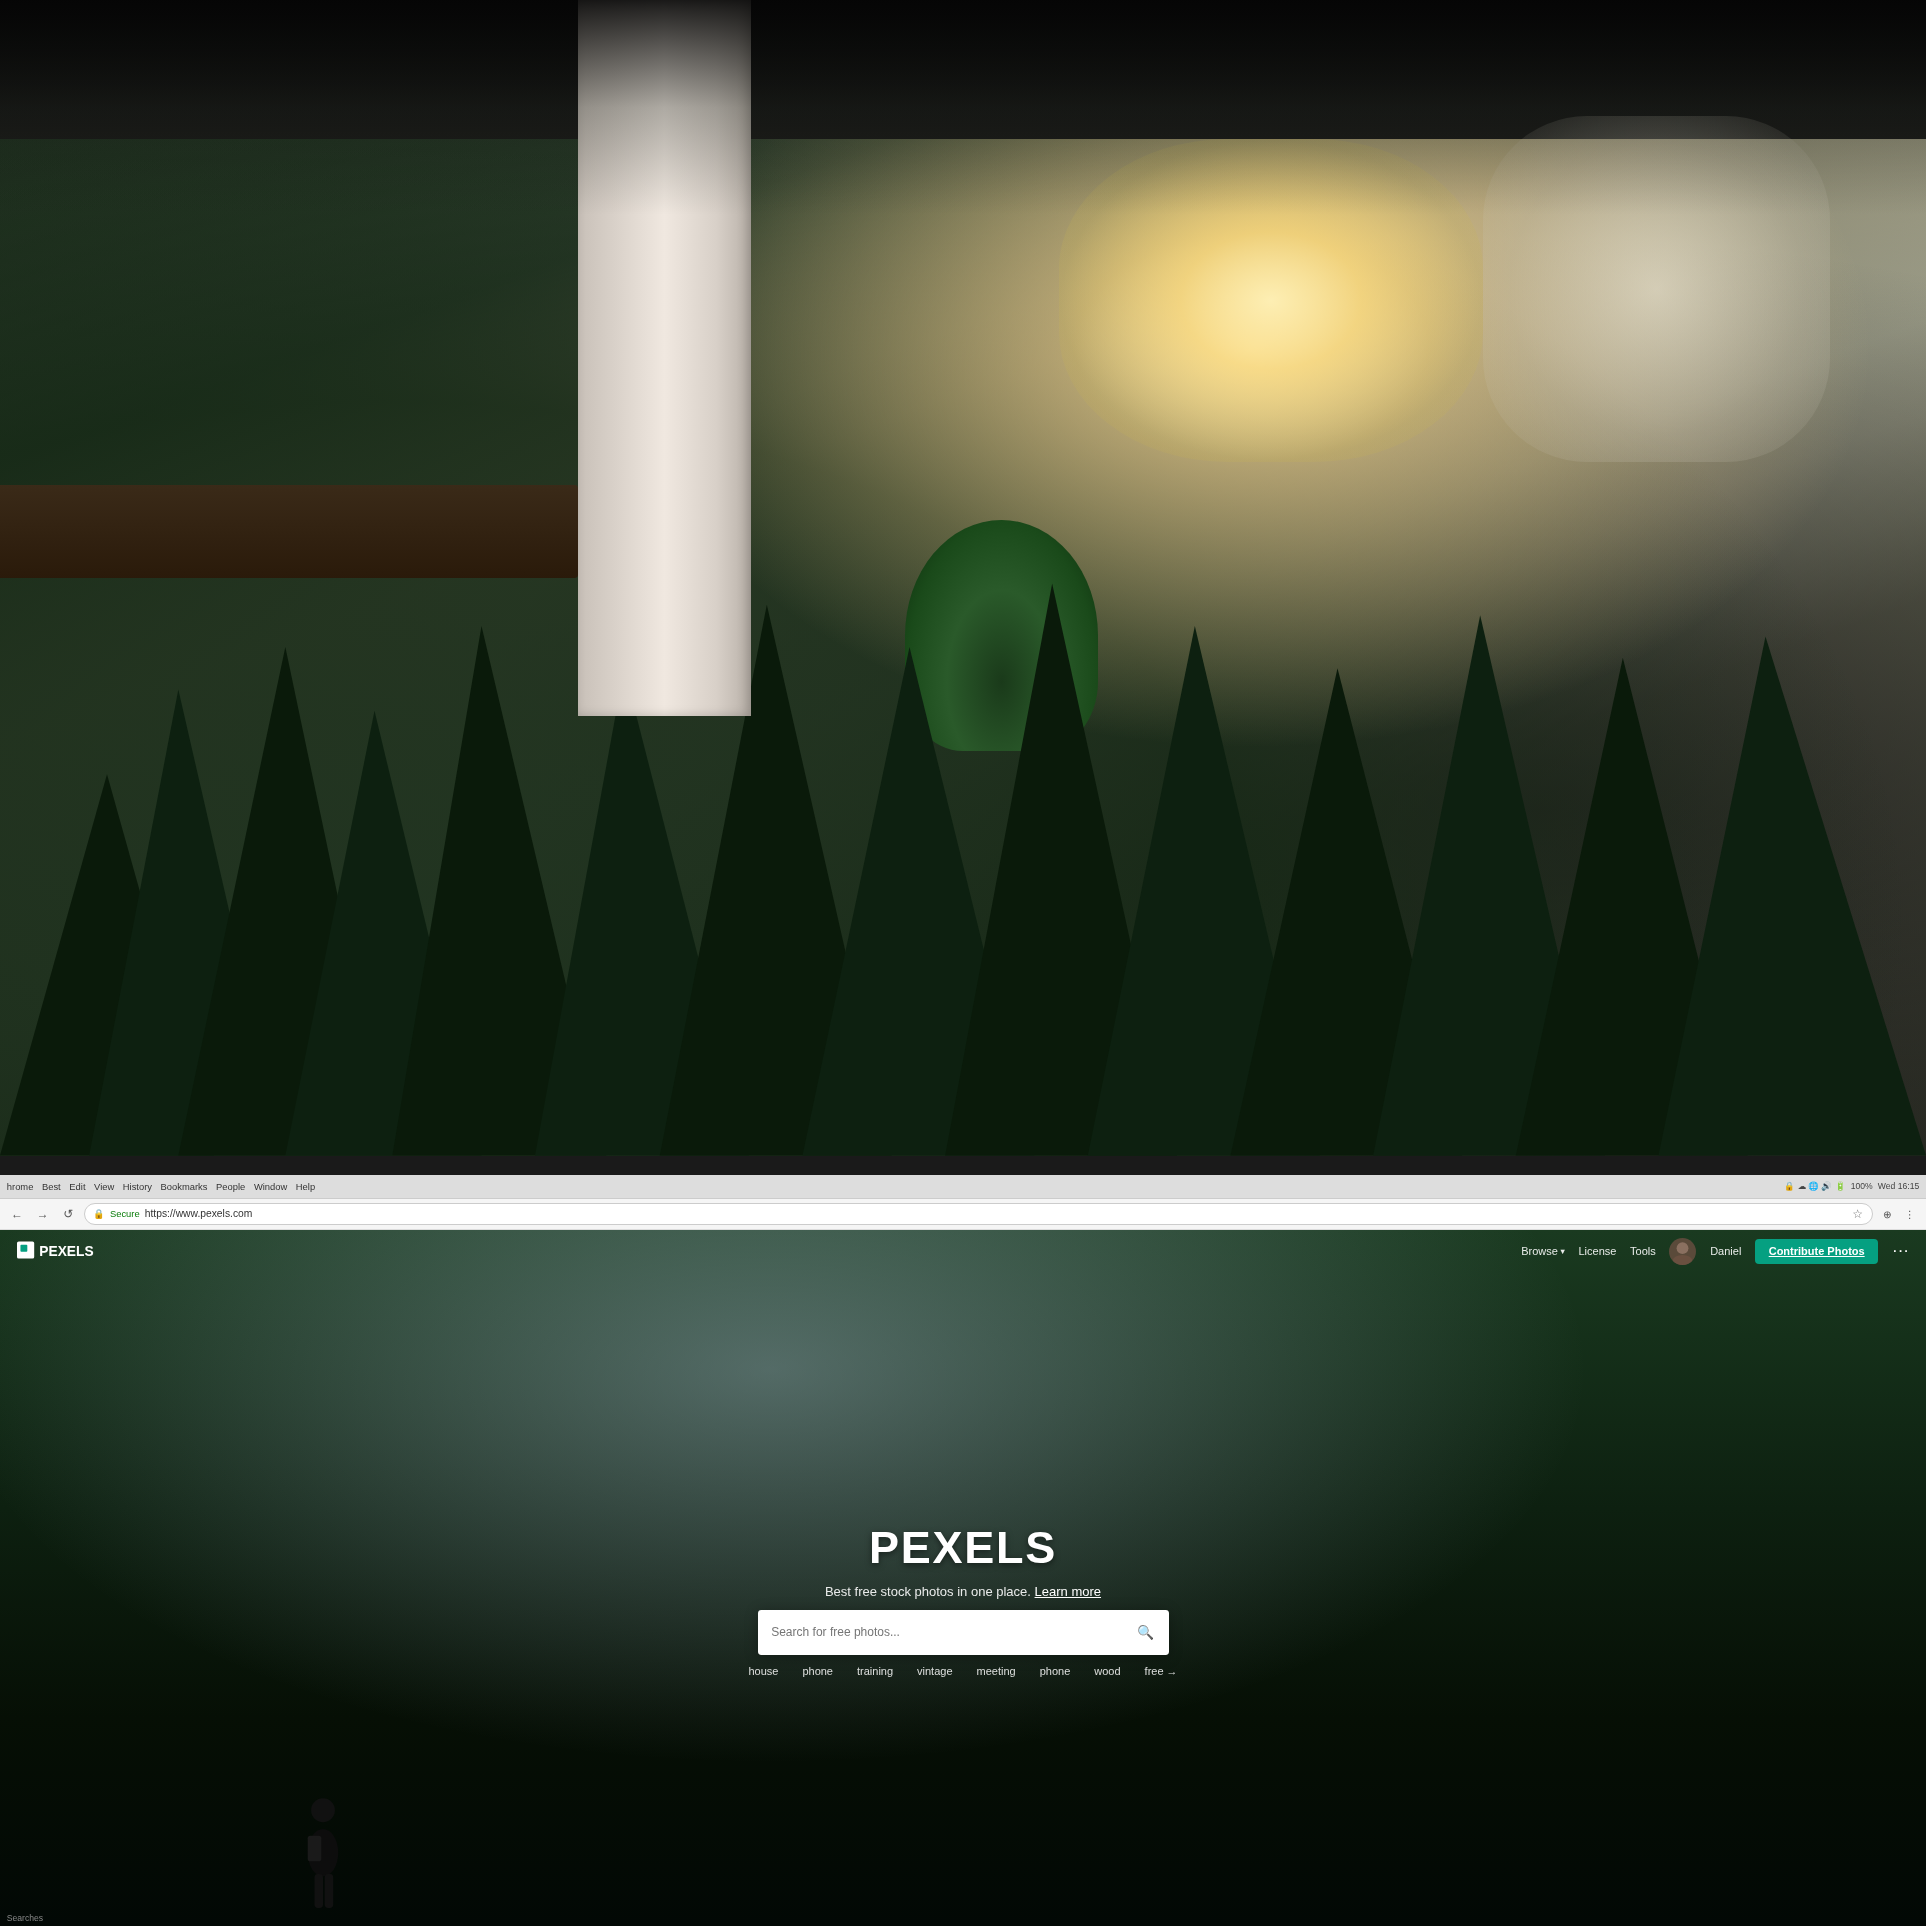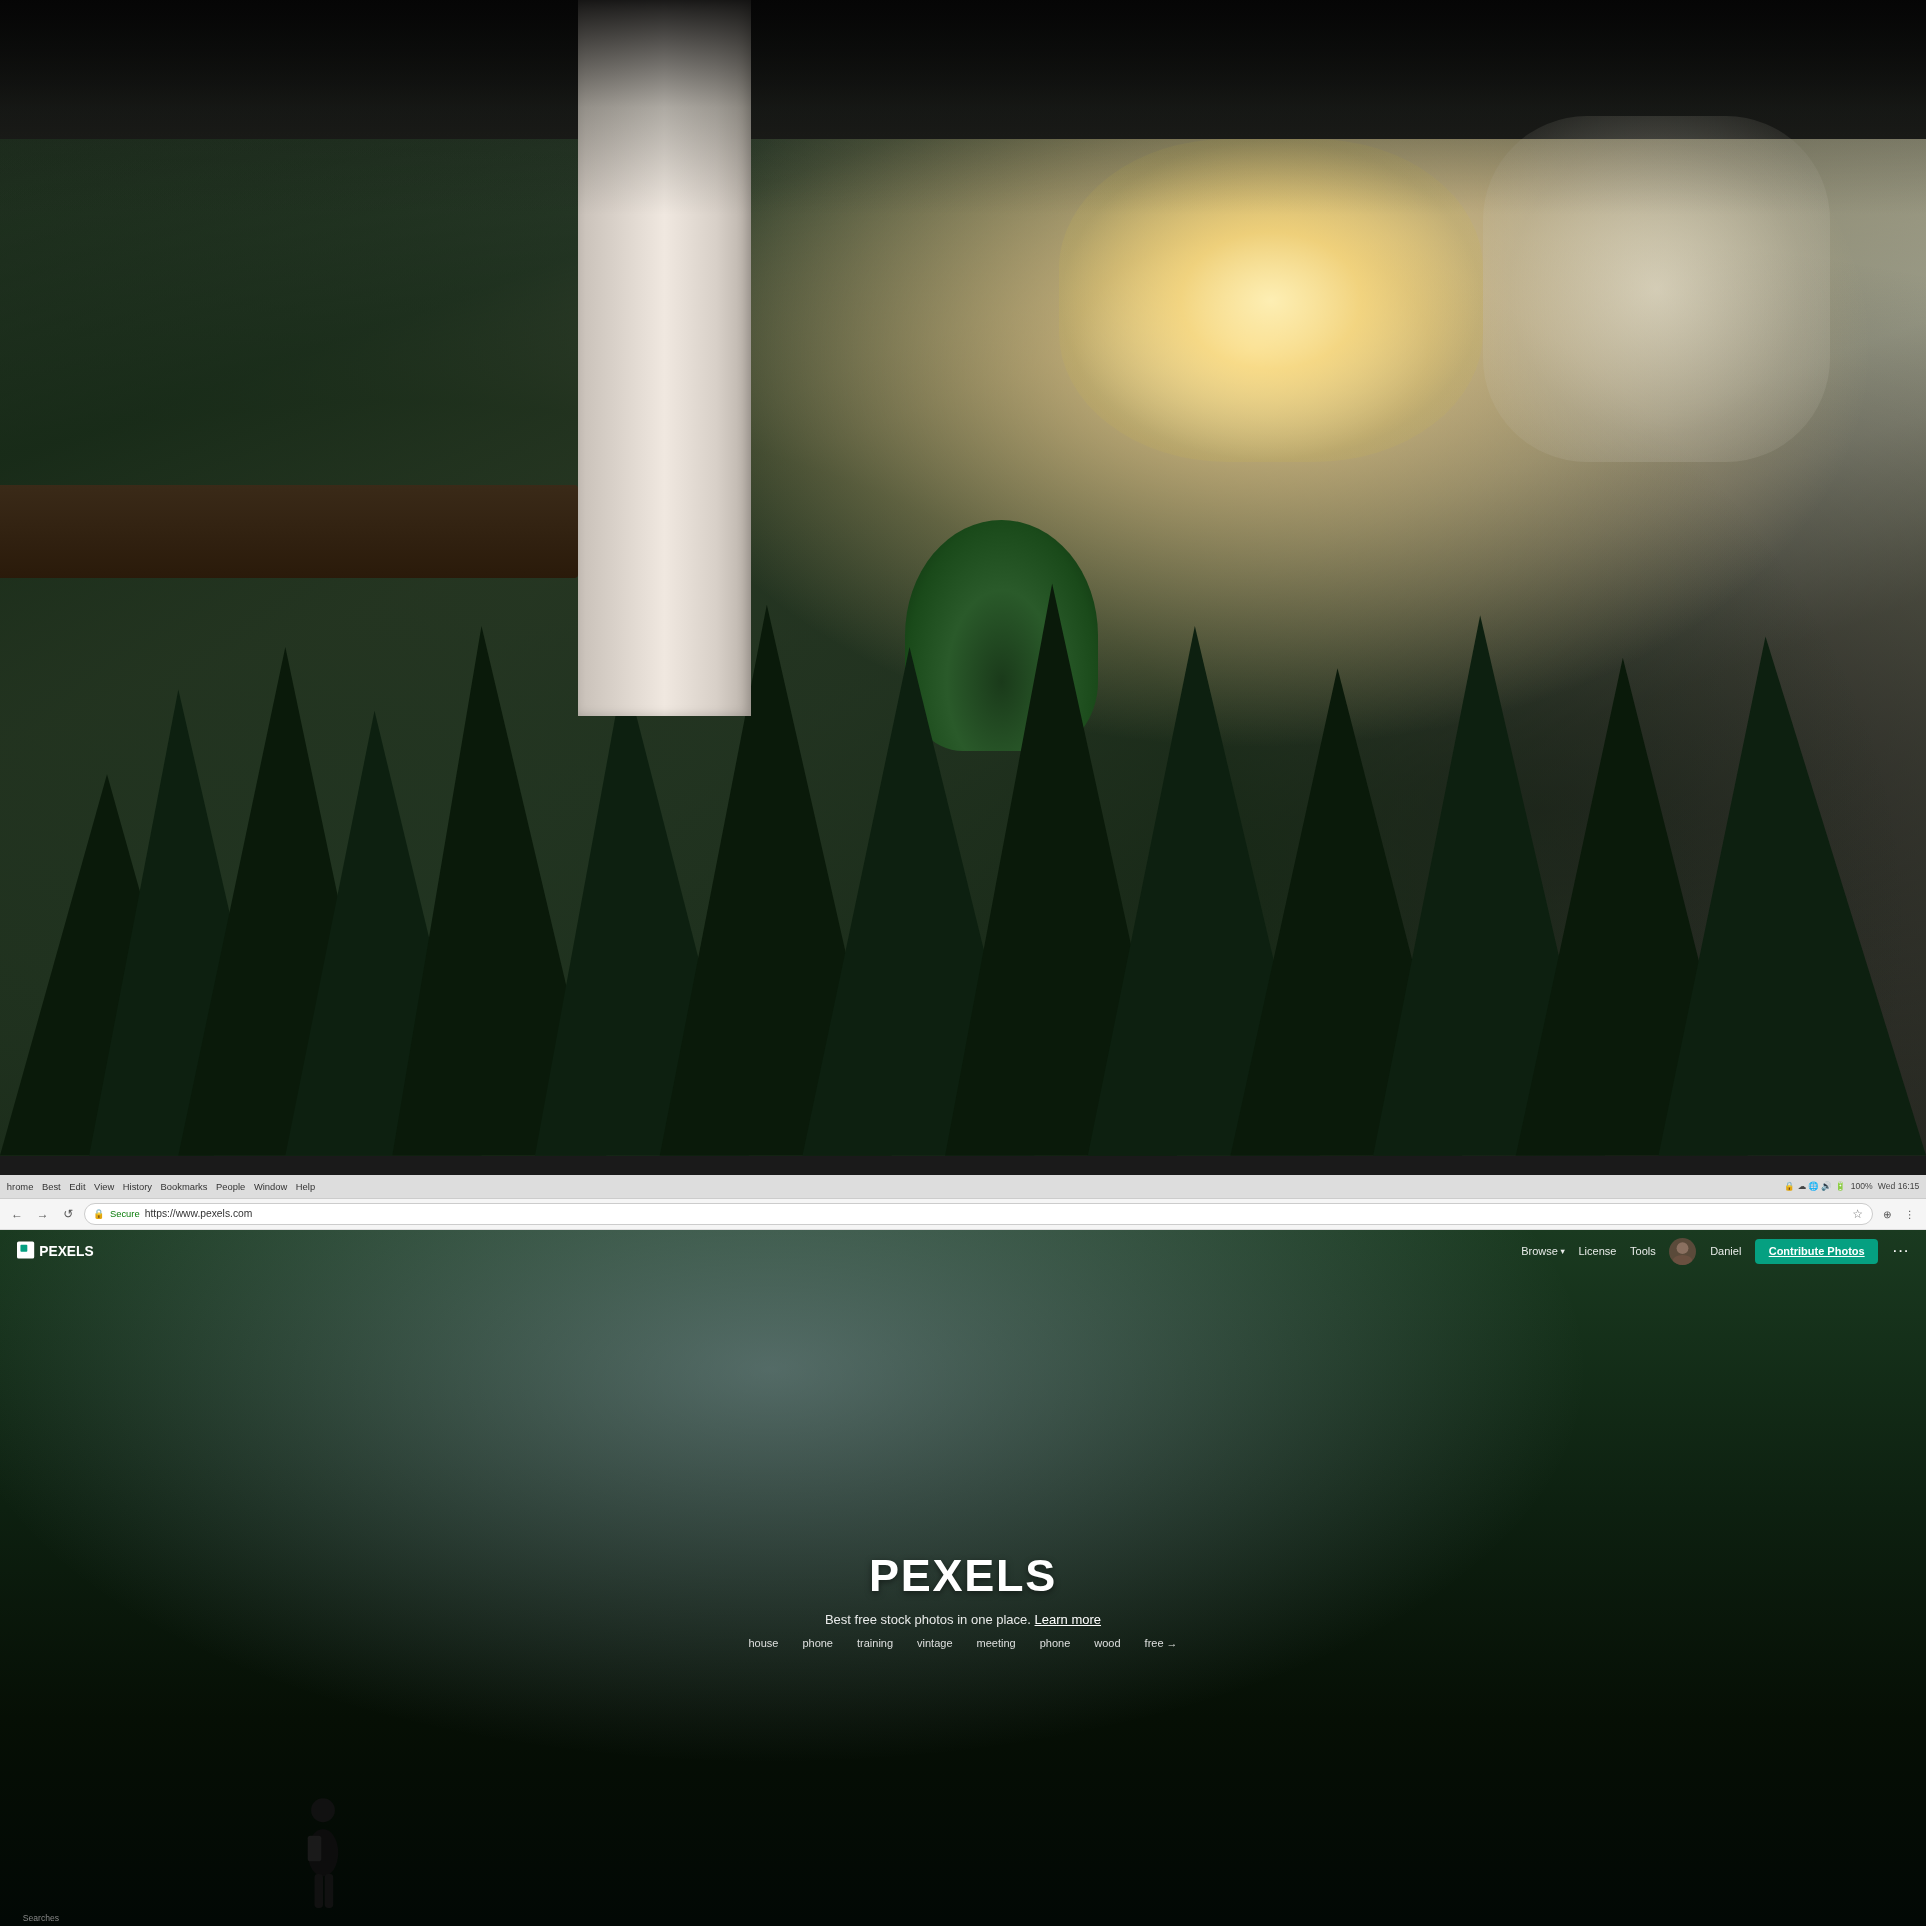--- a/index.html
+++ b/index.html
@@ -486,21 +486,21 @@
       bottom: 0;
       left: 15%;
       width: 68px;
       height: 137px;
       z-index: 3;
     }
 
     
     .chrome-search-bar-bottom {
       position: absolute;
-      bottom: 0; left: 16px;
+      bottom: 0; left: 0;
       padding: 3.4px 6.8px;
       font-size: 8.6px;
       color: #888;
     }
 
     
     .status-icons {
       display: flex;
       align-items: center;
       gap: 2.6px;
@@ -639,20 +639,24 @@
       </div>
 
       <div class="pexels-hero-content">
         <h1 class="pexels-title">PEXELS</h1>
 
         <p class="pexels-subtitle">
           <span>Best free stock photos in one place.</span>
           <a>Learn more</a>
         </p>
 
+        <div class="pexels-search-bar">
+          <input class="search-input-pexels" type="text" placeholder="Search for free photos..." style="">
+          <span class="search-icon-pexels">🔍</span>
+        </div>
 
         <div class="pexels-tags">
           <a class="pexels-tag">house</a>
           <a class="pexels-tag">phone</a>
           <a class="pexels-tag">training</a>
           <a class="pexels-tag">vintage</a>
           <a class="pexels-tag">meeting</a>
           <a class="pexels-tag">phone</a>
           <a class="pexels-tag">wood</a>
           <span class="pexels-tag-more">free →</span>

